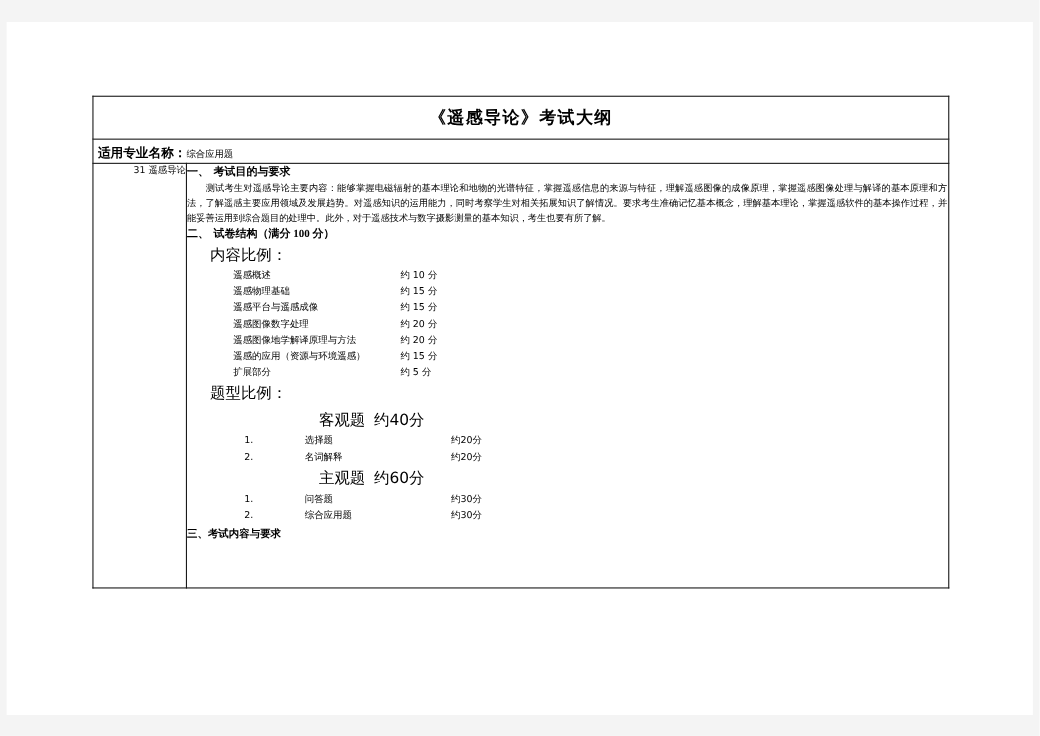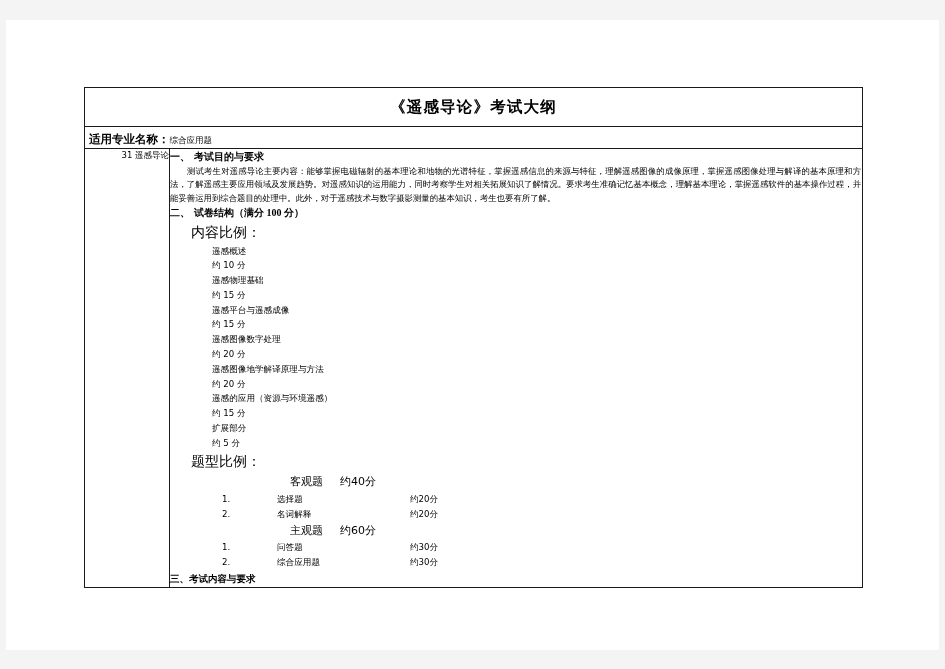--- a/index.html
+++ b/index.html
@@ -118,32 +118,31 @@
   .prop-list {
     margin: 0;
     padding: 0;
     list-style: none;
   }
   .prop-row {
     display: flex;
     font-size: 8.6px;
     line-height: 1.72;
     padding-left: 42px;
-    flex-direction: column;
   }
   .prop-name {
     width: 152px;
     flex: none;
   }
   .prop-score {
     flex: none;
   }
   .qt-center {
     display: flex;
-    font-size: 11px;
+    font-size: 14px;
     line-height: 1.72;
     padding-left: 120px;
   }
   .qt-center .qt-name {
     width: 50px;
     flex: none;
   }
   .qt-item {
     display: flex;
     font-size: 8.6px;

